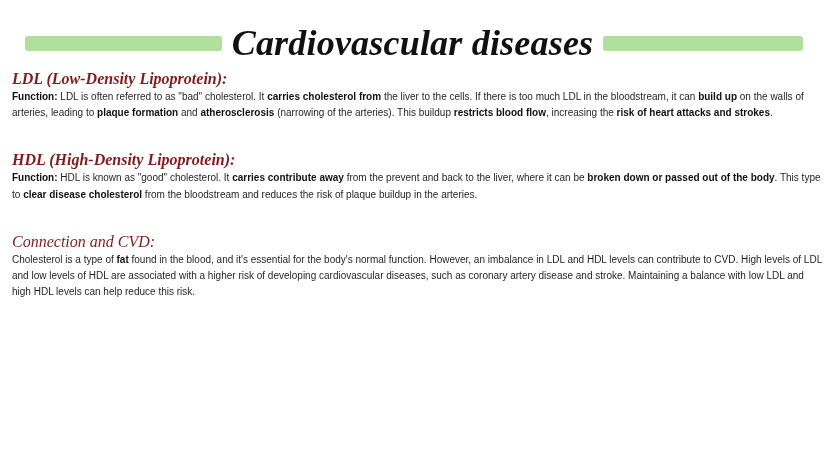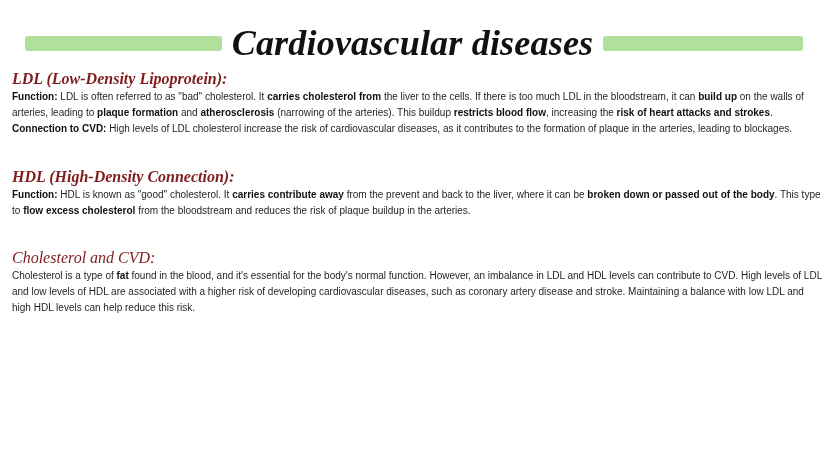--- a/index.html
+++ b/index.html
@@ -91,25 +91,24 @@
   <div class="title-row">
     <div class="title-bar left" style="background: rgb(176, 224, 155);"></div>
     <div class="title-text">Cardiovascular diseases</div>
     <div class="title-bar right" style="background: rgb(176, 224, 155);"></div>
   </div>
 
   <div class="content">
       <div class="section">
         <div class="sec-head strong">LDL (Low-Density Lipoprotein):</div>
         <p class="para"><b>Function:</b><span> LDL is often referred to as "bad" cholesterol. It </span><b>carries cholesterol from</b><span> the liver to the cells. If there is too much LDL in the bloodstream, it can </span><b>build up</b><span> on the walls of arteries, leading to </span><b>plaque formation</b><span> and </span><b>atherosclerosis</b><span> (narrowing of the arteries). This buildup </span><b>restricts blood flow</b><span>, increasing the </span><b>risk of heart attacks and strokes</b><span>.</span></p>
-        <p class="para"><b>Connection to CVD:</b><span> High levels of LDL cholesterol increase the risk of cardiovascular diseases, as it contributes to the formation of plaque in the arteries, leading to blockages.</span></p>
       </div>
       <div class="section">
-        <div class="sec-head strong">HDL (High-Density Connection):</div>
-        <p class="para"><b>Function:</b><span> HDL is known as "good" cholesterol. It </span><b>carries contribute away</b><span> from the prevent and back to the liver, where it can be </span><b>broken down or passed out of the body</b><span>. This type to </span><b>flow excess cholesterol</b><span> from the bloodstream and reduces the risk of plaque buildup in the arteries.</span></p>
+        <div class="sec-head strong">HDL (High-Density Lipoprotein):</div>
+        <p class="para"><b>Function:</b><span> HDL is known as "good" cholesterol. It </span><b>carries contribute away</b><span> from the prevent and back to the liver, where it can be </span><b>broken down or passed out of the body</b><span>. This type to </span><b>clear disease cholesterol</b><span> from the bloodstream and reduces the risk of plaque buildup in the arteries.</span></p>
       </div>
       <div class="section">
-        <div class="sec-head normal">Cholesterol and CVD:</div>
+        <div class="sec-head normal">Connection and CVD:</div>
         <p class="para"><span>Cholesterol is a type of </span><b>fat</b><span> found in the blood, and it's essential for the body's normal function. However, an imbalance in LDL and HDL levels can contribute to CVD. High levels of LDL and low levels of HDL are associated with a higher risk of developing cardiovascular diseases, such as coronary artery disease and stroke. Maintaining a balance with low LDL and high HDL levels can help reduce this risk.</span></p>
       </div>
     </div>
 
 </div>
 
 </body></html>

